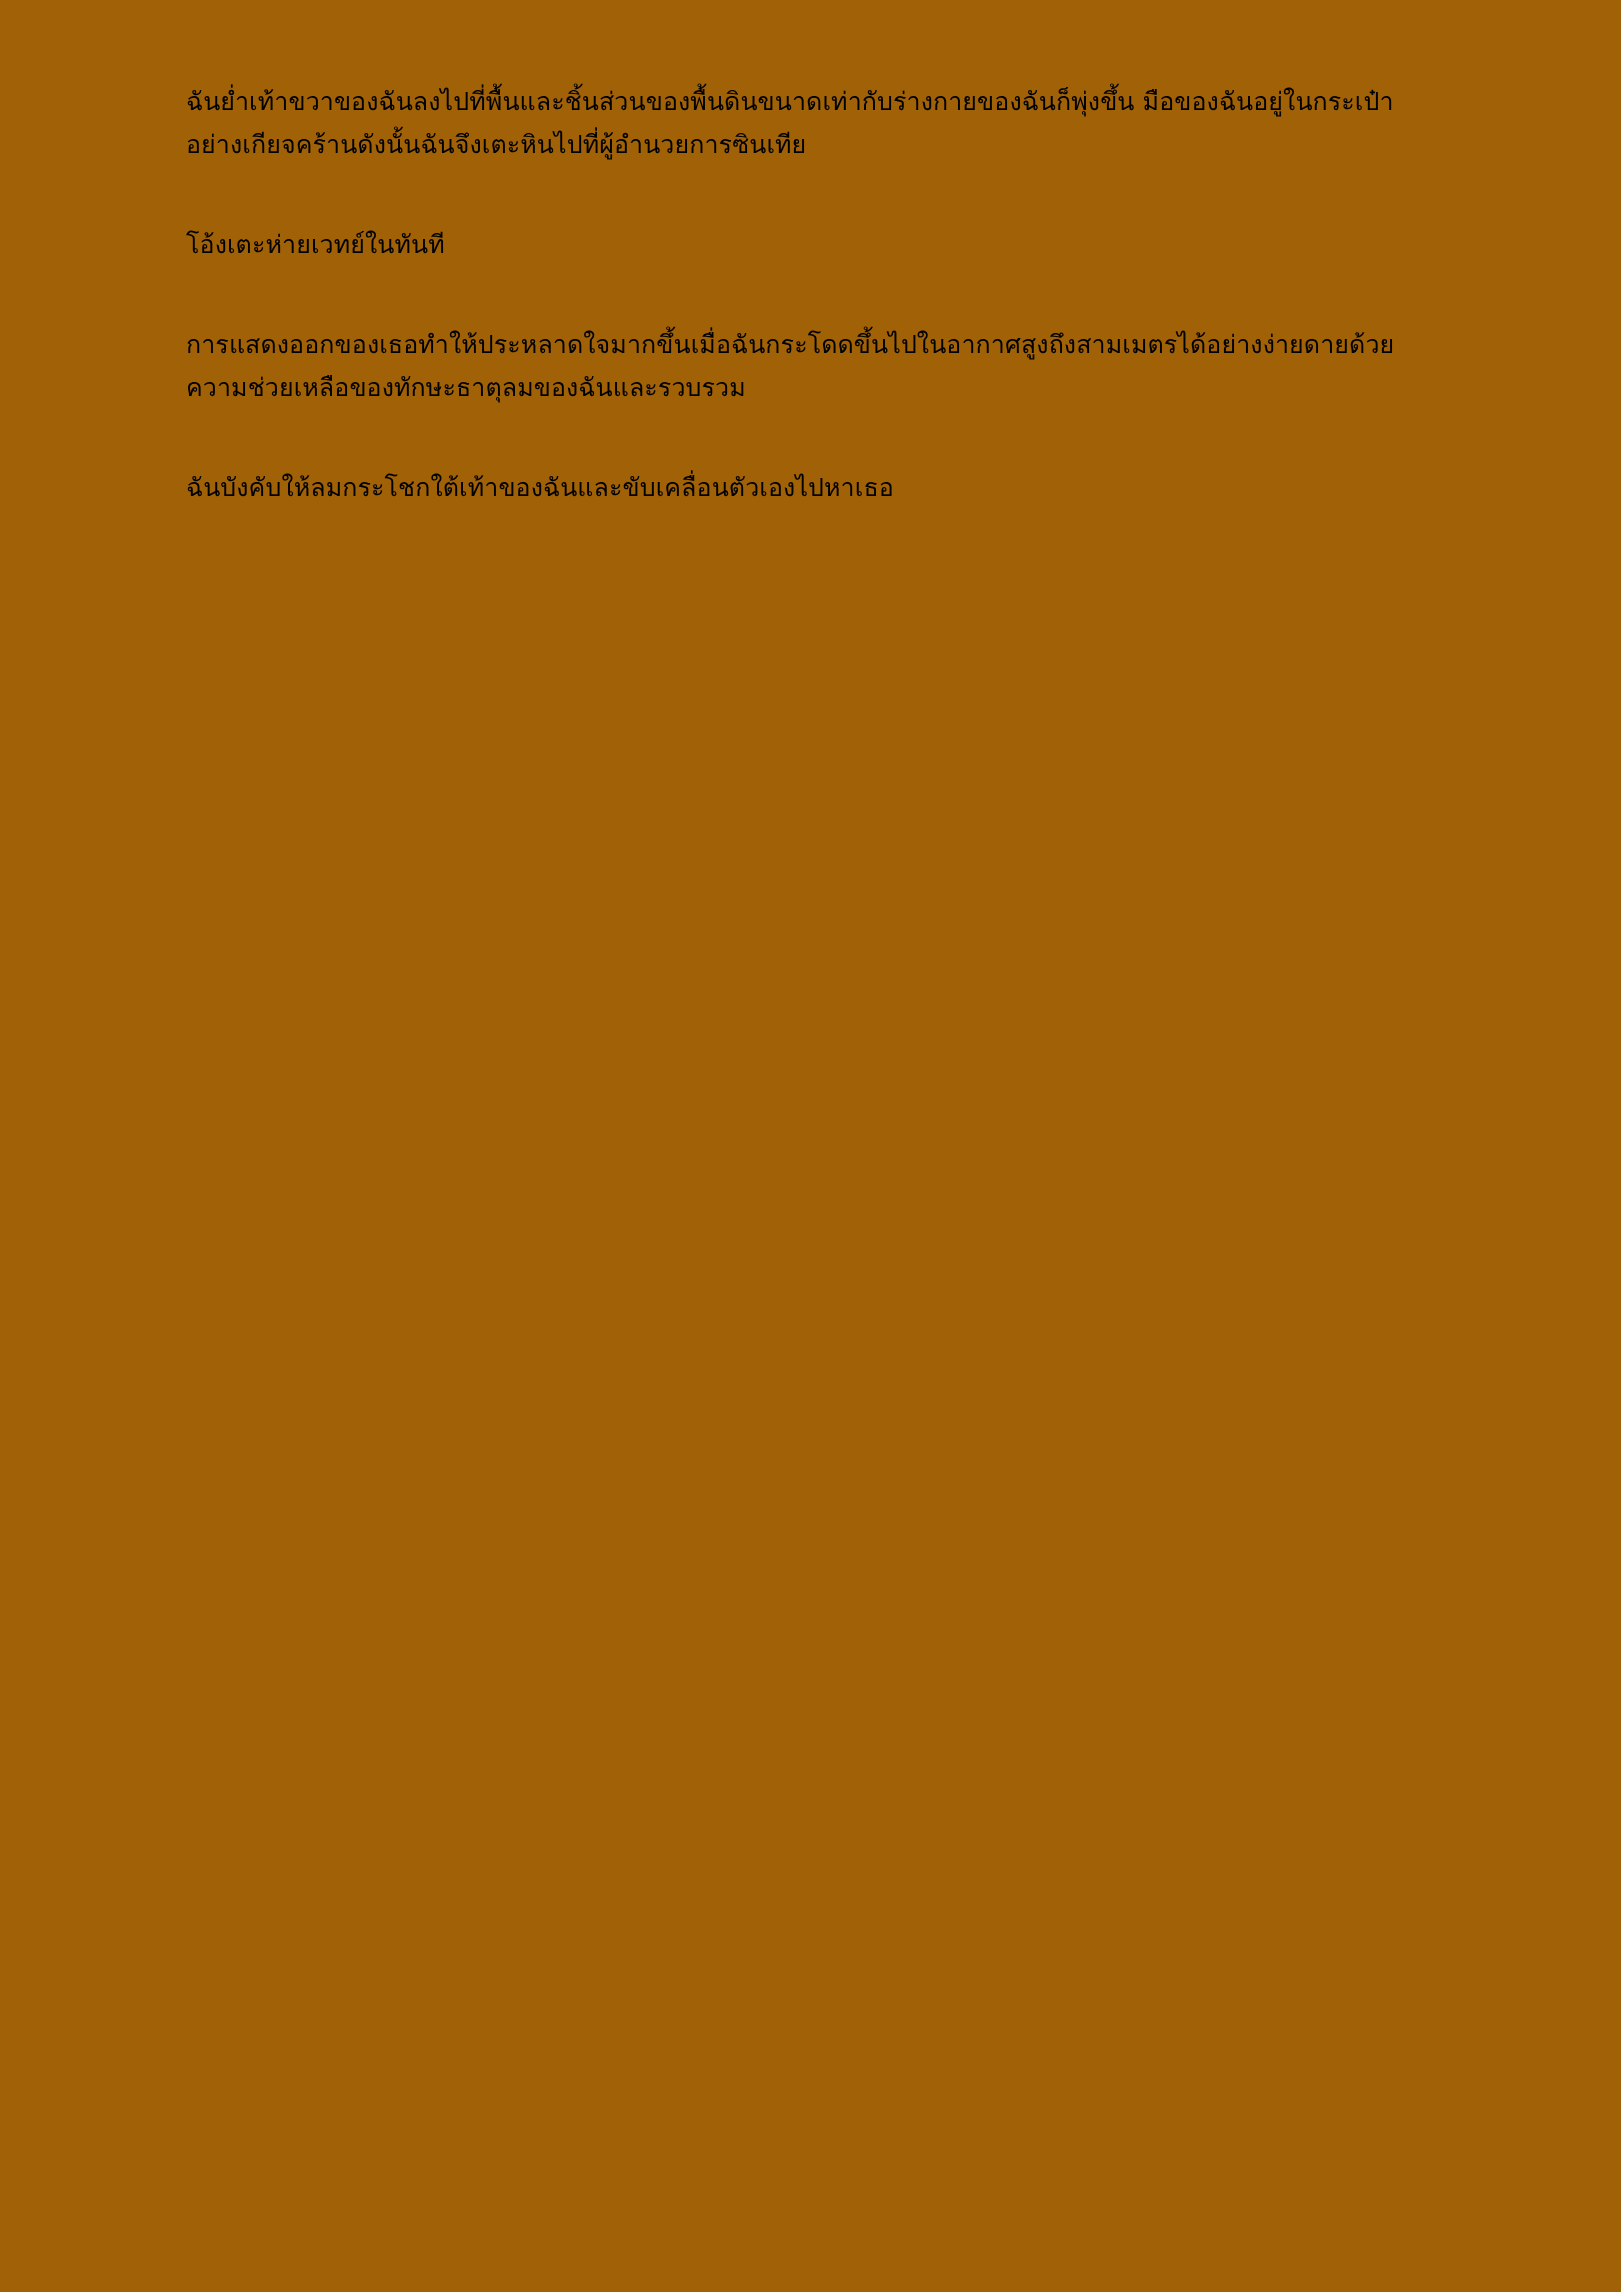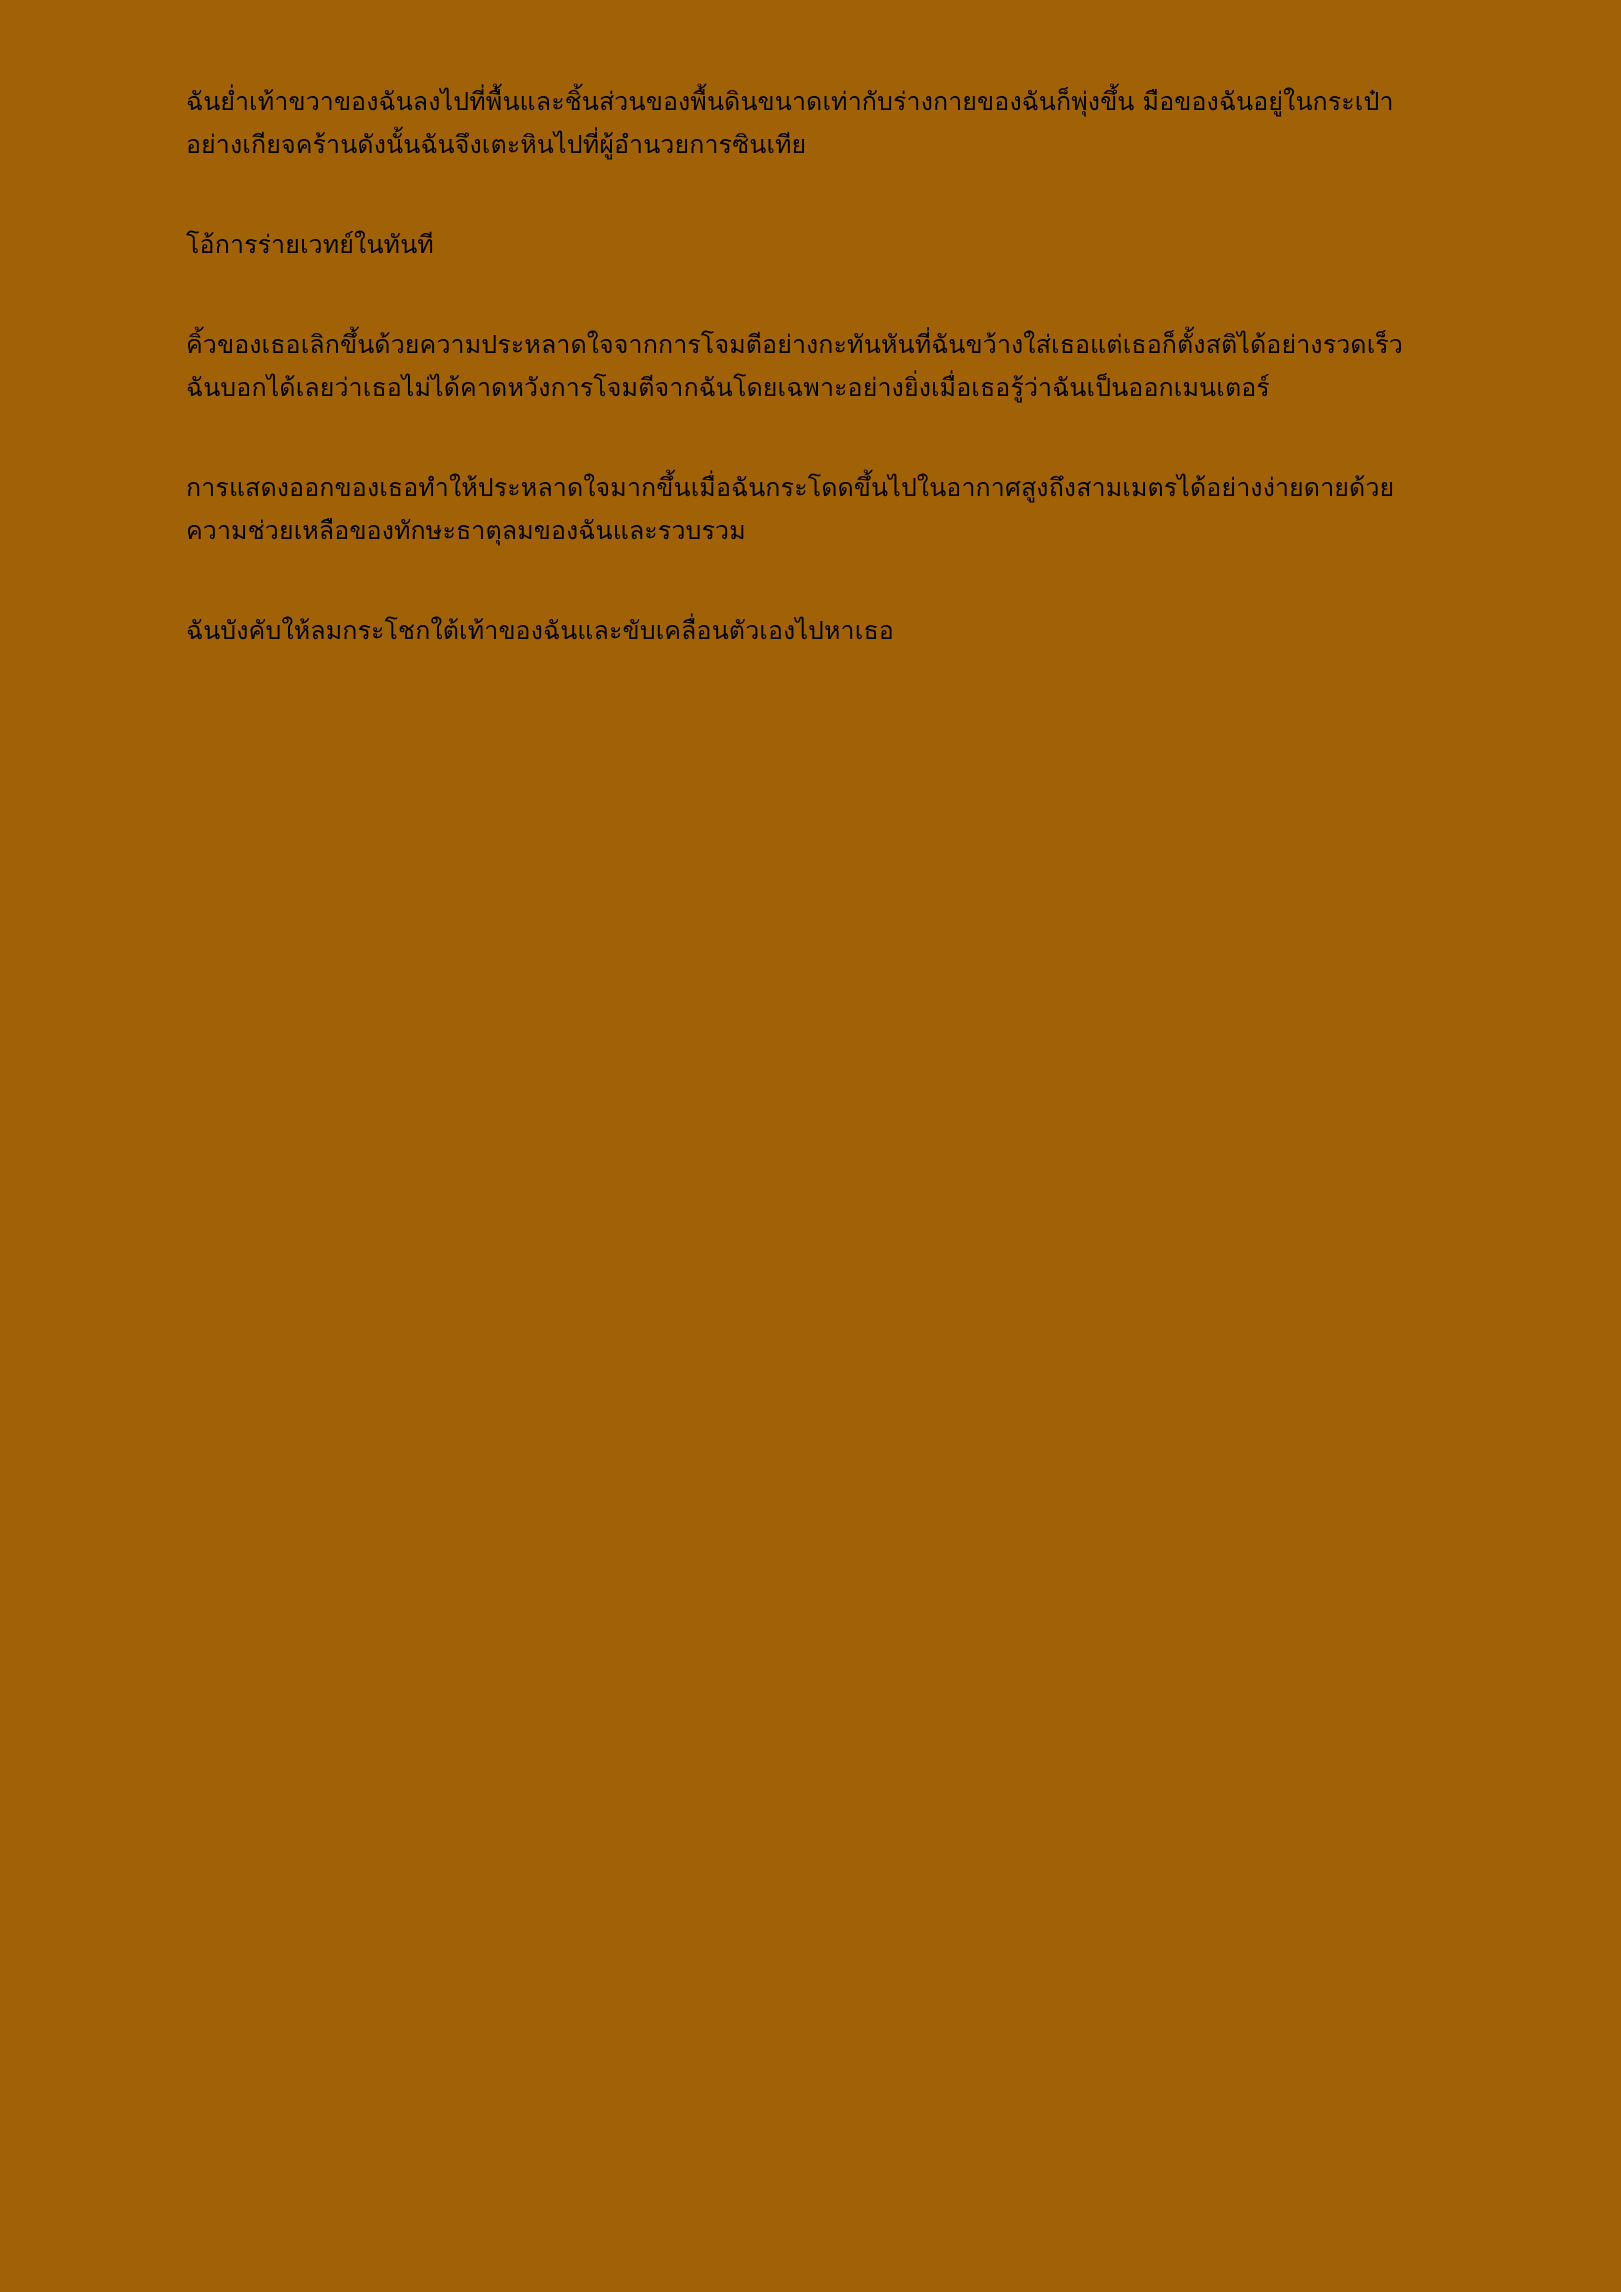--- a/index.html
+++ b/index.html
@@ -35,19 +35,18 @@
   .para:last-child {
     margin-bottom: 0;
   }
 </style>
 </head>
 <body>
 
 <div class="page">
   <div class="doc-body">
     <p class="para">ฉันย่ำเท้าขวาของฉันลงไปที่พื้นและชิ้นส่วนของพื้นดินขนาดเท่ากับร่างกายของฉันก็พุ่งขึ้น มือของฉันอยู่ในกระเป๋าอย่างเกียจคร้านดังนั้นฉันจึงเตะหินไปที่ผู้อำนวยการซินเทีย</p>
-    <p class="para">โอ้การร่ายเวทย์ในทันที</p>
-    <p class="para">คิ้วของเธอเลิกขึ้นด้วยความประหลาดใจจากการโจมตีอย่างกะทันหันที่ฉันขว้างใส่เธอแต่เธอก็ตั้งสติได้อย่างรวดเร็ว ฉันบอกได้เลยว่าเธอไม่ได้คาดหวังการโจมตีจากฉันโดยเฉพาะอย่างยิ่งเมื่อเธอรู้ว่าฉันเป็นออกเมนเตอร์</p>
+    <p class="para">โอ้งเตะห่ายเวทย์ในทันที</p>
     <p class="para">การแสดงออกของเธอทำให้ประหลาดใจมากขึ้นเมื่อฉันกระโดดขึ้นไปในอากาศสูงถึงสามเมตรได้อย่างง่ายดายด้วยความช่วยเหลือของทักษะธาตุลมของฉันและรวบรวม</p>
     <p class="para">ฉันบังคับให้ลมกระโชกใต้เท้าของฉันและขับเคลื่อนตัวเองไปหาเธอ</p>
   </div>
 </div>
 
 
 </body></html>

